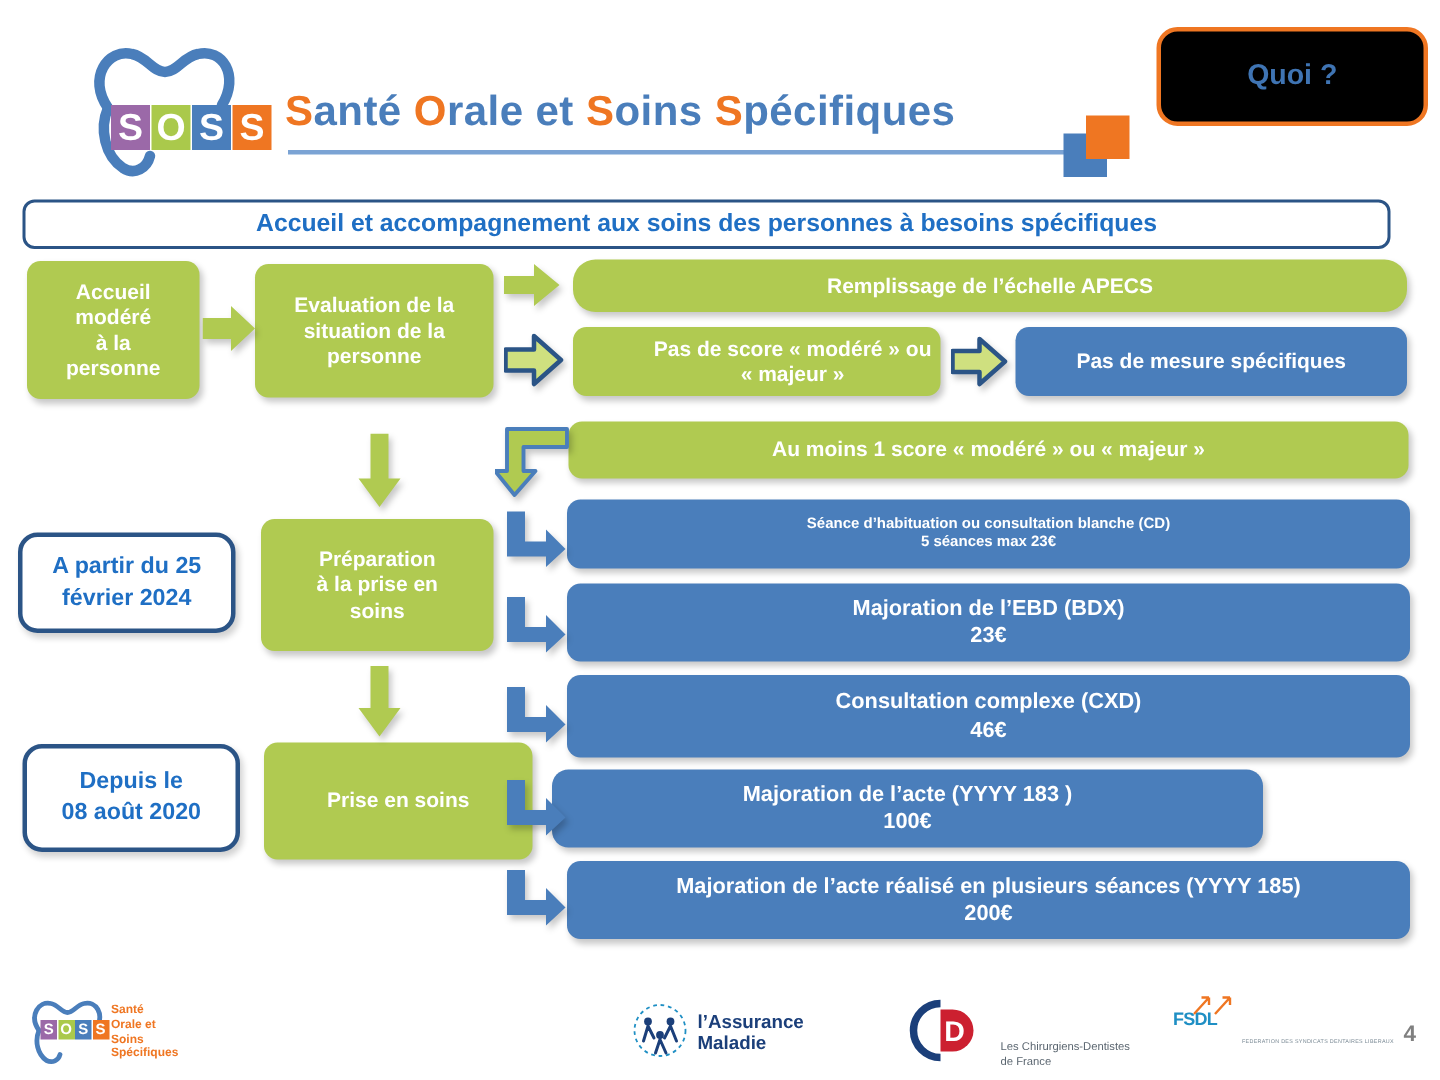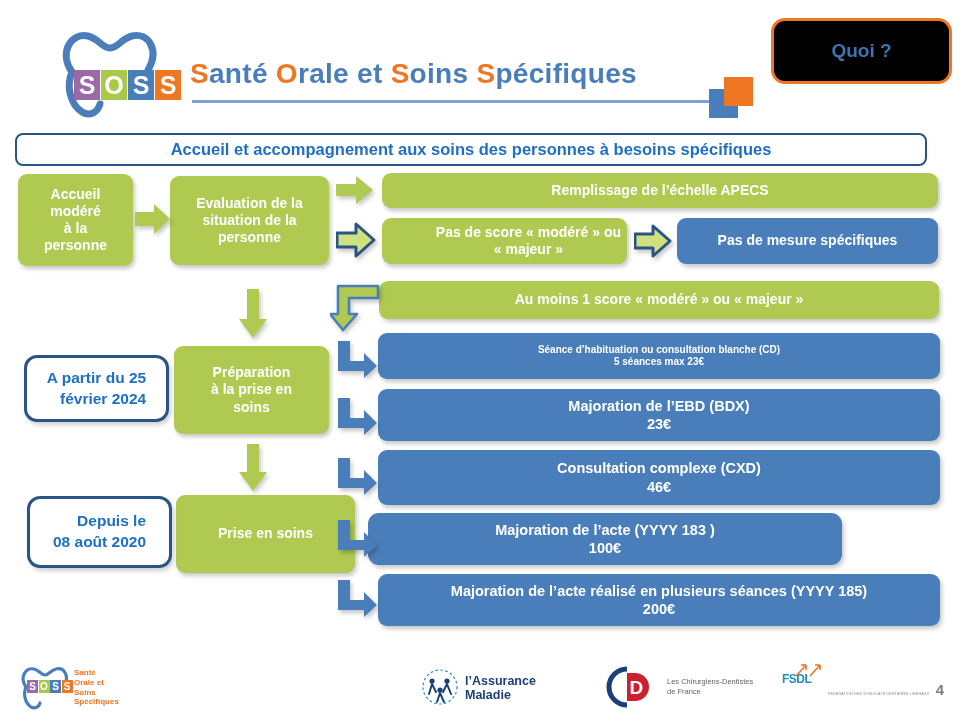--- a/index.html
+++ b/index.html
@@ -69,25 +69,24 @@
   .bbox{
     position:absolute;background:#4a7ebb;border-radius:9px;
     color:#ffffff;font-weight:bold;text-align:center;
     display:flex;align-items:center;justify-content:center;
     box-sizing:border-box;padding:2px 8px;
     box-shadow:2px 3px 4px rgba(0,0,0,.22);
     line-height:1.25;
   }
   .datebox{
     position:absolute;background:#ffffff;border:3px solid #2b5486;border-radius:13px;
-    color:#1f6fc4;font-weight:bold;text-align:right;font-size:15.5px;
+    color:#1f6fc4;font-weight:bold;text-align:center;font-size:15.5px;
     display:flex;align-items:center;justify-content:center;
     box-sizing:border-box;line-height:1.35;
     box-shadow:2px 3px 4px rgba(0,0,0,.18);
-    margin-left:12px;
   }
 
   
   .arrow{position:absolute;}
   .shadow-f{filter:drop-shadow(2px 3px 2px rgba(0,0,0,.22));}
 
   
   .footer-logo{position:absolute;}
   .fl-text{
     font-size:8px;font-weight:bold;line-height:1.22;
@@ -173,21 +172,21 @@
     </div>
   </div>
 
   <div class="datebox" style="left:15px;top:496px;width:145px;height:72px;">
     <div>
       <div>Depuis le</div>
       <div>08 août 2020</div>
     </div>
   </div>
 
-  <div class="gbox" style="left:382px;top:173px;width:556px;height:35px;font-size:14px;">
+  <div class="gbox" style="left:382px;top:173px;width:556px;height:35px;font-size:14px;border-radius:15px;">
       <div>
         <div>Remplissage de l’échelle APECS</div>
       </div>
     </div>
 
   <div class="gbox" style="left:382px;top:218px;width:245px;height:46px;font-size:14px;justify-content:flex-end;">
       <div>
         <div>Pas de score « modéré » ou</div>
         <div>« majeur »</div>
       </div>
@@ -344,21 +343,21 @@
       <div>Maladie</div>
     </div>
   </div>
 
   <div class="footer-logo" style="left:605px;top:665px;width:190px;height:44px;">
     <svg width="58" height="44" viewBox="0 0 58 44" style="position:absolute;left:0;top:0;">
       <path d="M22 4 A18 18 0 1 0 22 40" fill="none" stroke="#1b3f7a" stroke-width="5"></path>
       <path d="M22 8 L30 8 A14 14 0 0 1 30 36 L22 36 Z" fill="#cc2030"></path>
       <text x="24.5" y="29" font-family="Liberation Sans, sans-serif" font-size="19" font-weight="bold" fill="#ffffff">D</text>
     </svg>
-    <div class="cdf-text" style="position:absolute;left:62px;top:12px;">
+    <div class="cdf-text" style="position:absolute;left:62px;top:28px;">
       <div>Les Chirurgiens-Dentistes</div>
       <div>de France</div>
     </div>
   </div>
 
   <div class="footer-logo" style="left:782px;top:668px;width:150px;height:40px;">
     <div class="fsdl-text" style="position:absolute;left:0;top:4px;">FSDL</div>
     <svg width="34" height="16" viewBox="0 0 34 16" style="position:absolute;left:12px;top:-6px;">
       <path d="M2 14 L12 3 M12 3 L7 3 M12 3 L12 8" stroke="#ef7622" stroke-width="1.6" fill="none"></path>
       <path d="M16 14 L26 3 M26 3 L21 3 M26 3 L26 8" stroke="#ef7622" stroke-width="1.6" fill="none"></path>

